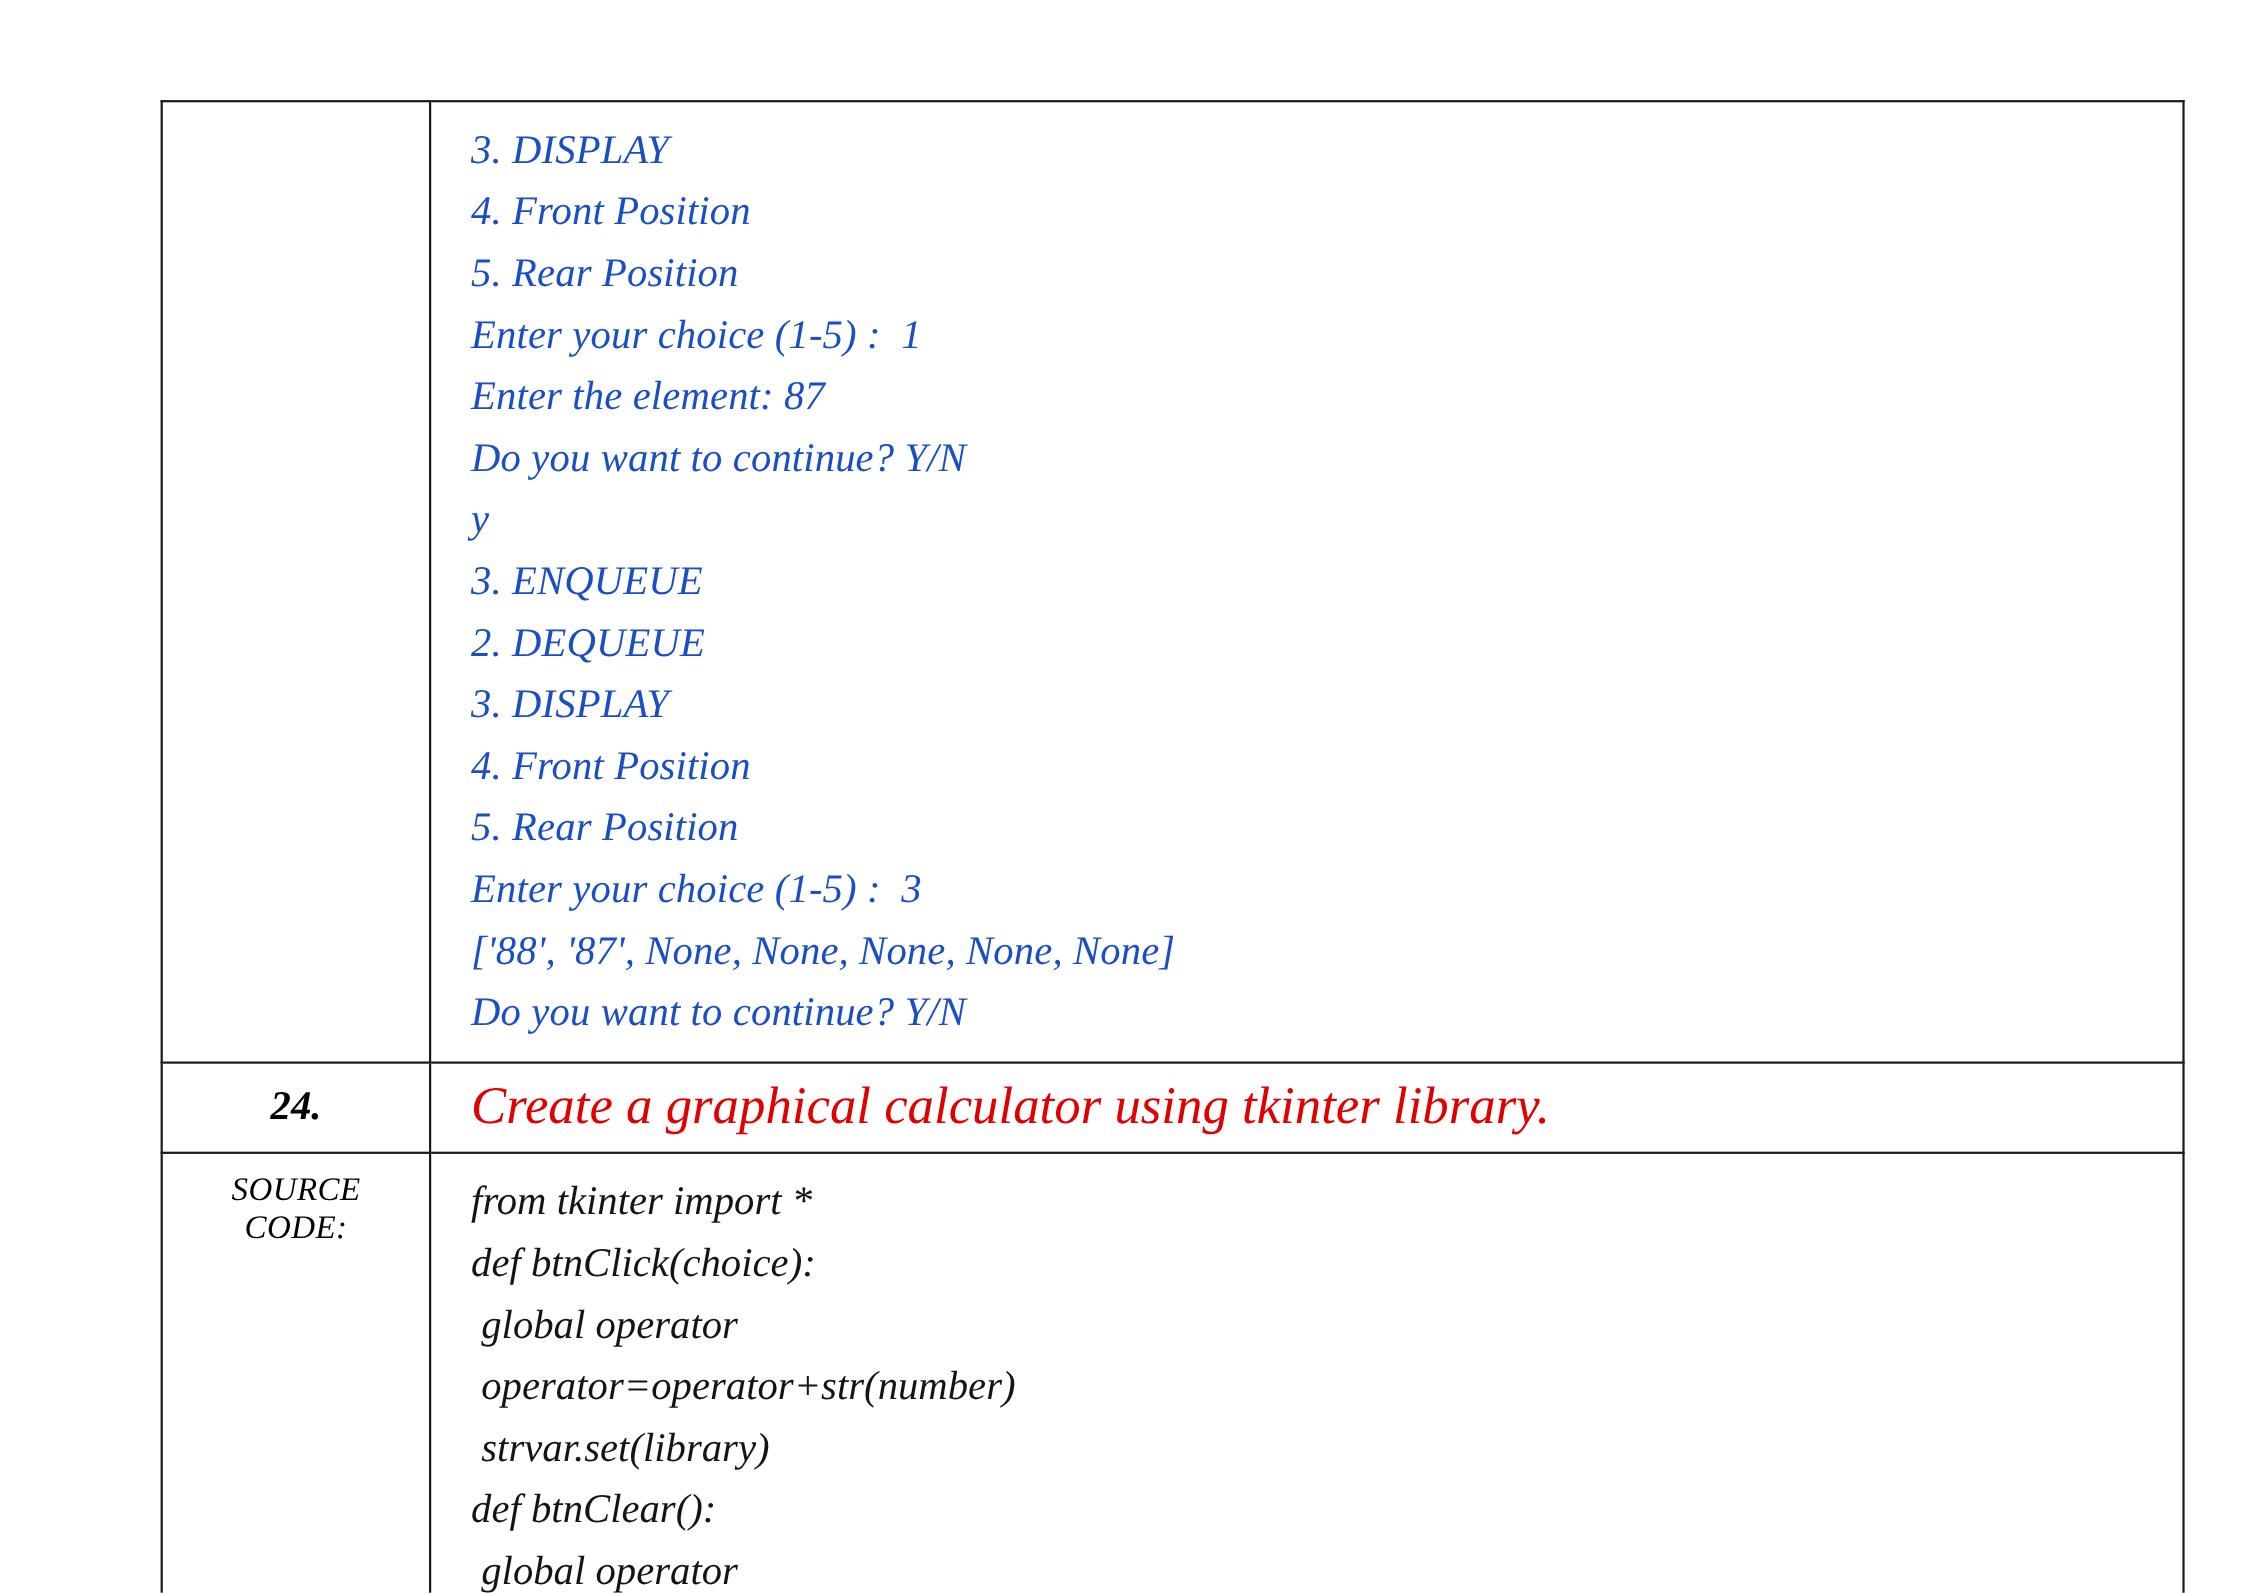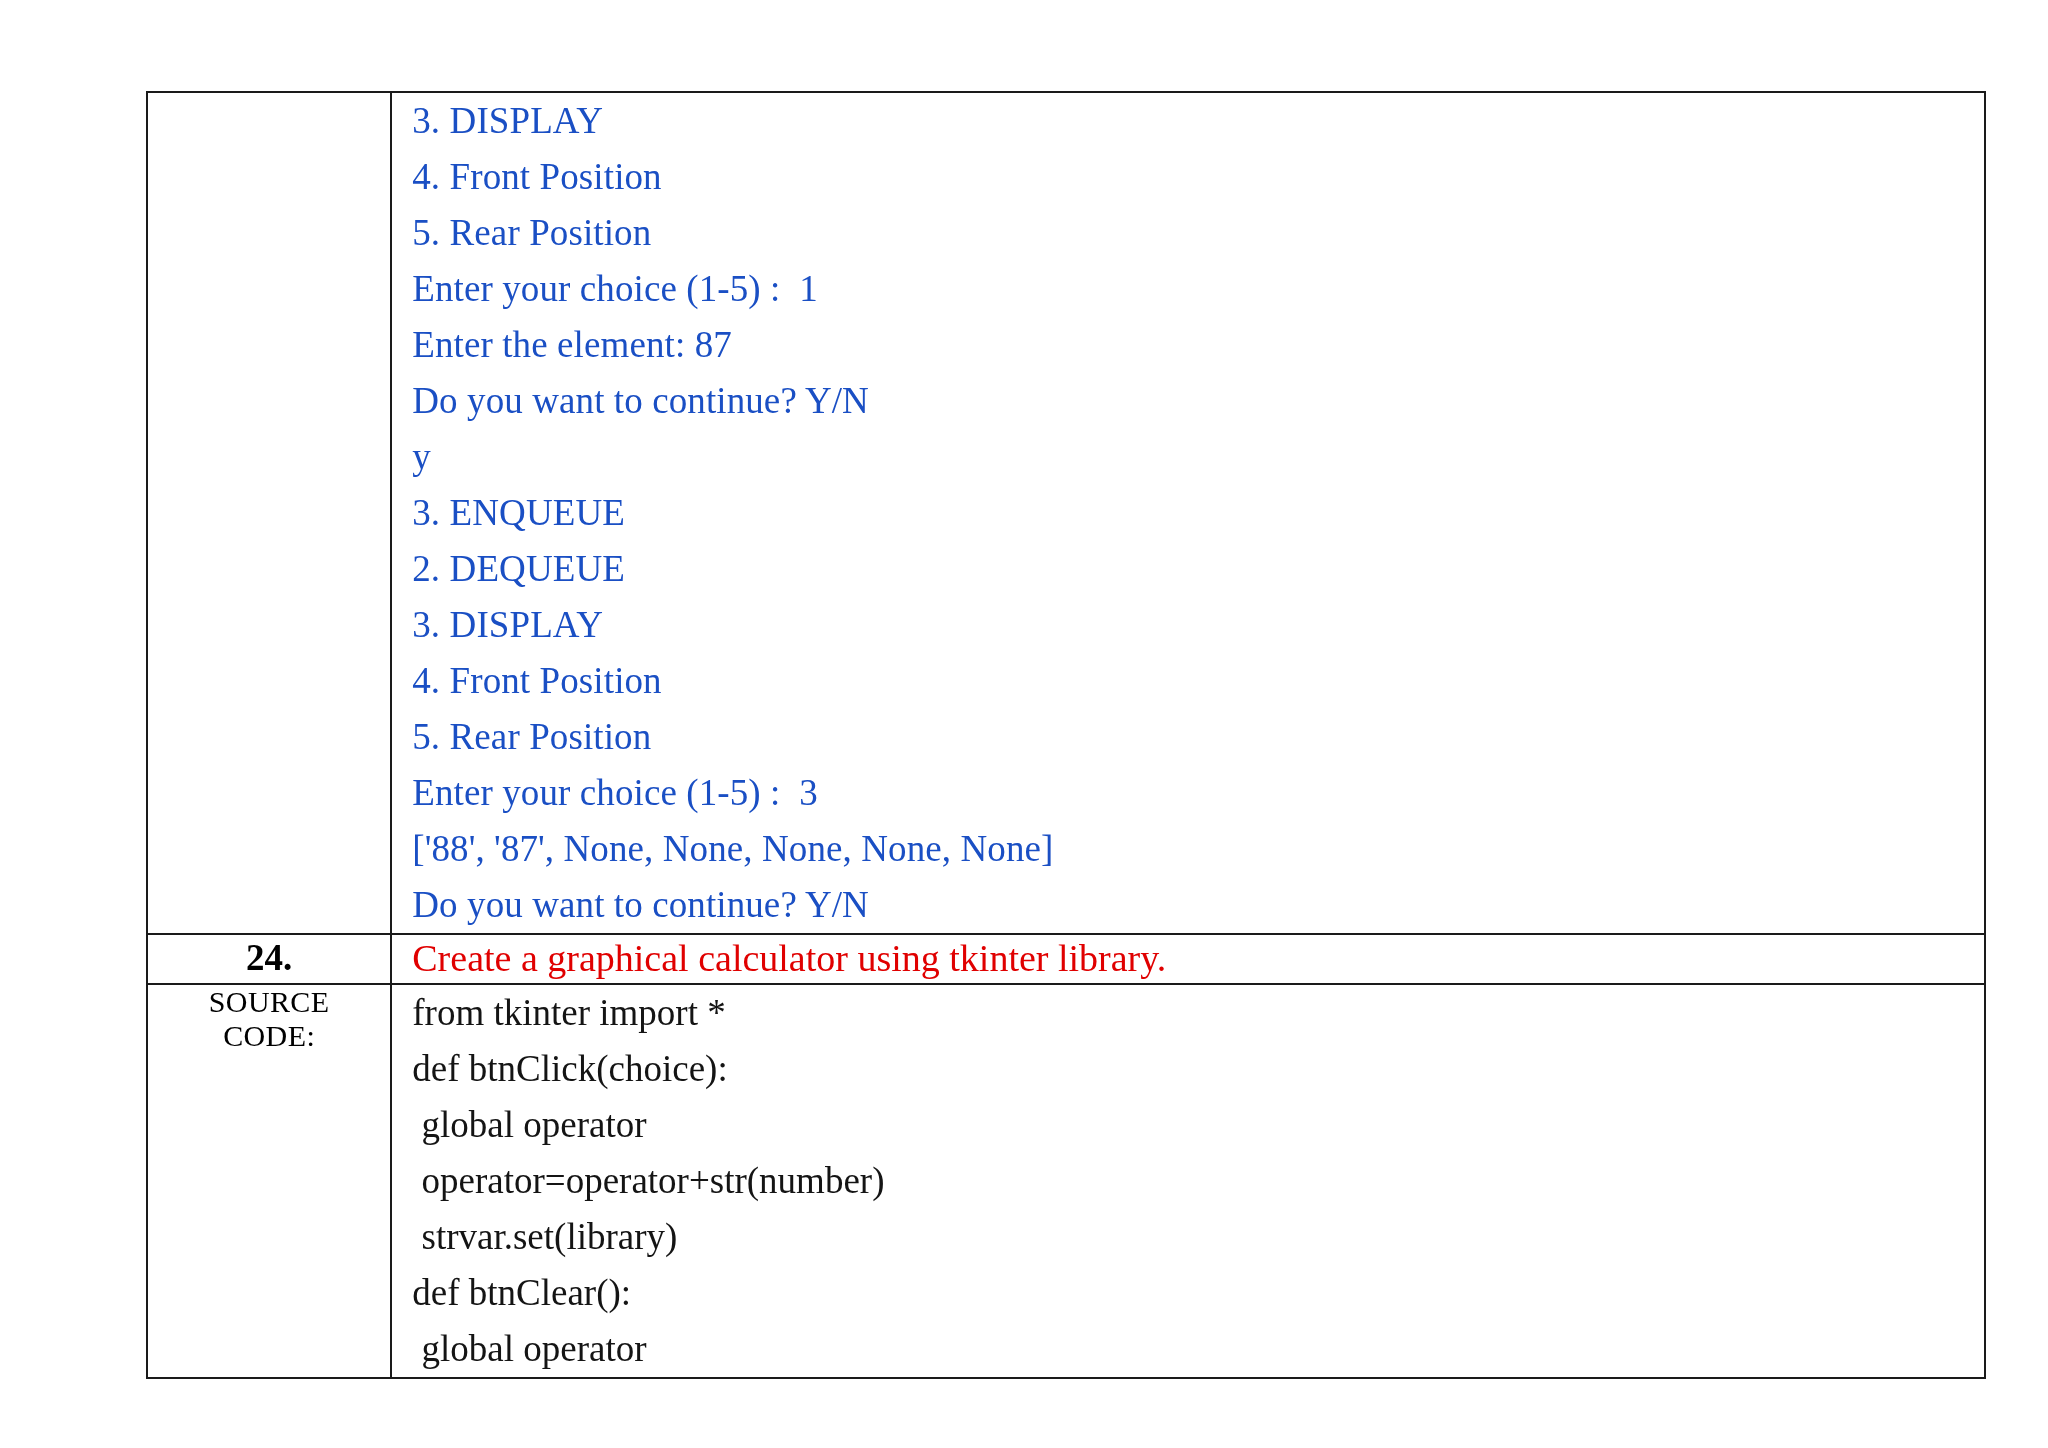--- a/index.html
+++ b/index.html
@@ -27,23 +27,24 @@
   .record-table {
     position: absolute;
     left: 146px;
     top: 91px;
     width: 1840px;
     border-collapse: collapse;
     table-layout: fixed;
   }
   .record-table td {
     border: 2px solid #1a1a1a;
-    padding: 0;
+    padding: 16px;
     vertical-align: top;
     background: #ffffff;
+    font-style: italic;
   }
 
   .col-num { width: 244px; }
   .col-body { width: 1592px; }
 
   
   .cell-num-blank {
     height: 840px;
   }
   .console-cell {
@@ -69,21 +70,21 @@
     font-weight: bold;
     color: #000000;
     line-height: 46px;
     display: block;
   }
   .qtitle-cell {
     vertical-align: middle;
   }
   .qtitle {
     color: #e00000;
-    font-size: 38px;
+    font-size: 48px;
     line-height: 46px;
     padding-left: 20px;
     white-space: pre;
   }
 
   
   .srclabel-cell {
     text-align: center;
     vertical-align: middle;
     height: 382px;

